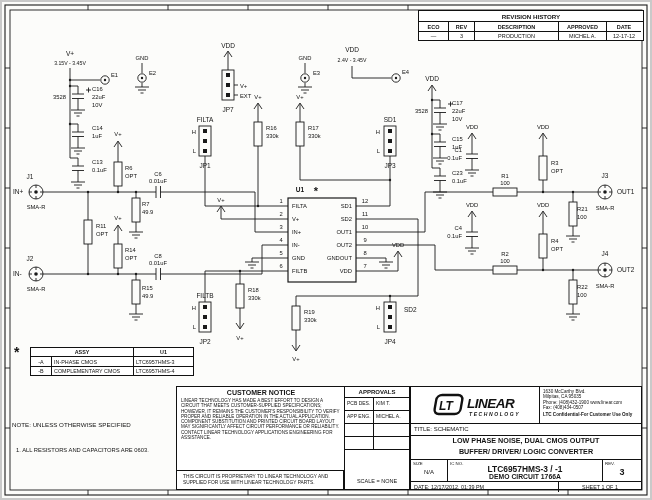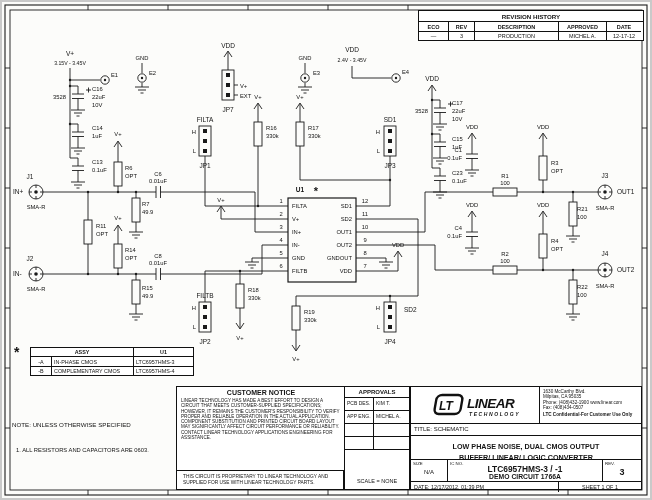--- a/index.html
+++ b/index.html
@@ -48,21 +48,21 @@
   .apv-row div{padding:2px 1px 0 2px;}
   .apv-row div:first-child{border-right:1px solid #111;}
   .apv-scale{margin-top:auto;text-align:center;font-size:5.5px;padding-bottom:5px;}
   
   .tb{left:410px;top:386px;width:232px;height:104px;border:1px solid #111;background:#fff;box-sizing:border-box;}
   .tb-rowA{display:flex;height:36px;}
   .tb-logo{width:112px;border-right:1px solid #111;display:flex;align-items:center;justify-content:center;padding-left:16px;}
   .tb-addr{flex:1;font-size:4.6px;line-height:5.3px;padding:2px 3px;}
   .tb-conf{font-weight:700;margin-top:2px;}
   .tb-rowB{height:11px;border-top:1px solid #111;font-size:6px;line-height:11px;padding-left:3px;}
-  .tb-rowC{height:24px;border-top:1px solid #111;text-align:center;font-weight:700;font-size:7.2px;line-height:10.5px;padding-top:6px;box-sizing:border-box;}
+  .tb-rowC{height:24px;border-top:1px solid #111;text-align:center;font-weight:700;font-size:7.2px;line-height:10.5px;padding-top:0;box-sizing:border-box;}
   .tb-rowD{display:flex;height:21px;border-top:1px solid #111;}
   .tb-size{width:36px;border-right:1px solid #111;position:relative;}
   .tb-ic{flex:1;border-right:1px solid #111;position:relative;text-align:center;}
   .tb-rev{width:38px;position:relative;text-align:center;}
   .tb-lbl{position:absolute;left:2px;top:1px;font-size:4.4px;}
   .tb-size-val{text-align:center;font-size:6px;margin-top:9px;}
   .tb-part{font-weight:700;font-size:8.4px;margin-top:5px;line-height:8px;}
   .tb-demo{font-weight:700;font-size:6.8px;line-height:7px;}
   .tb-rev-val{font-weight:700;font-size:9px;margin-top:7px;}
   .tb-rowE{display:flex;height:10px;border-top:1px solid #111;font-size:5.4px;line-height:10px;}
@@ -581,21 +581,21 @@
       <div>1630 McCarthy Blvd.</div>
       <div>Milpitas, CA 95035</div>
       <div>Phone: (408)432-1900  www.linear.com</div>
       <div>Fax: (408)434-0507</div>
       <div class="tb-conf">LTC Confidential-For Customer Use Only</div>
     </div>
   </div>
   <div class="tb-rowB">TITLE: SCHEMATIC</div>
   <div class="tb-rowC">
     <div>LOW PHASE NOISE, DUAL CMOS OUTPUT</div>
-    <div>BUFFER/ LINEAR/ LOGIC CONVERTER</div>
+    <div>BUFFER/ DRIVER/ LOGIC CONVERTER</div>
   </div>
   <div class="tb-rowD">
     <div class="tb-size">
       <div class="tb-lbl">SIZE</div>
       <div class="tb-size-val">N/A</div>
     </div>
     <div class="tb-ic">
       <div class="tb-lbl">IC NO.</div>
       <div class="tb-part">LTC6957HMS-3 / -1</div>
       <div class="tb-demo">DEMO CIRCUIT 1766A</div>

